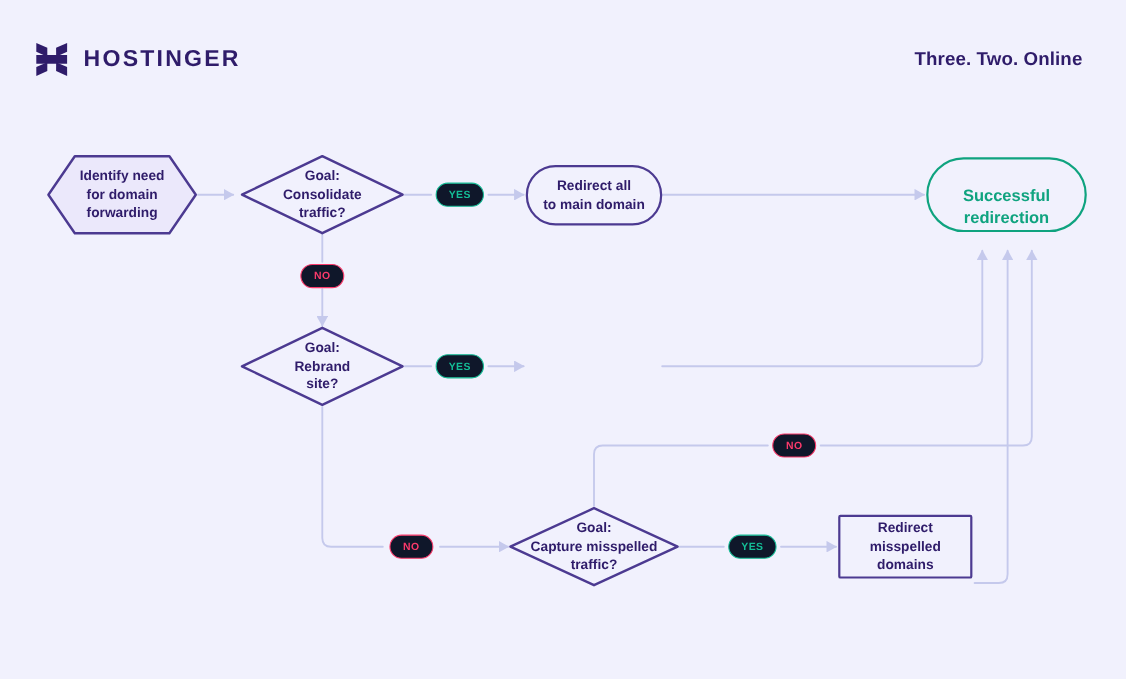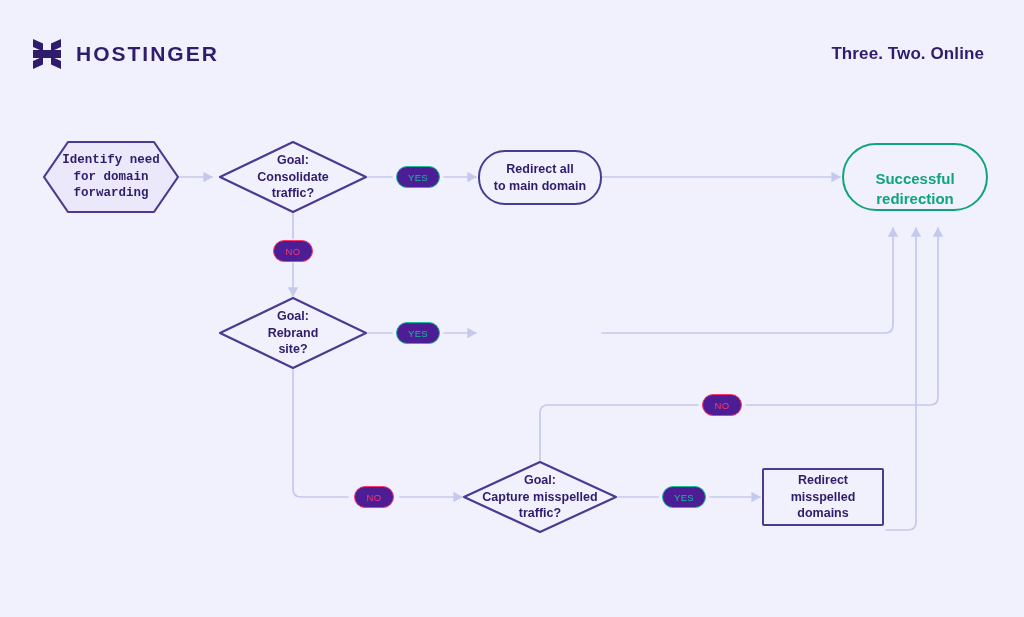--- a/index.html
+++ b/index.html
@@ -77,21 +77,20 @@
     height: 74px;
   }
   .hexagon .hex-svg {
     position: absolute;
     left: 0; top: 0;
     width: 100%; height: 100%;
   }
   .hexagon .node-label {
     position: relative;
     z-index: 2;
-    font-family: Liberation Mono, monospace;
   }
 
   
   .diamond .dia-svg {
     position: absolute;
     left: 0; top: 0;
     width: 100%; height: 100%;
   }
   .diamond .node-label {
     position: relative;
@@ -121,23 +120,23 @@
   
   .pill {
     position: absolute;
     display: flex;
     align-items: center;
     justify-content: center;
     box-sizing: border-box;
     height: 22px;
     border-radius: 11px;
     font-size: 9.5px;
-    font-weight: normal;
+    font-weight: bold;
     letter-spacing: 0.4px;
-    background: #4c1d95;
+    background: #0f172a;
   }
   .pill.yes {
     border: 1.8px solid #14bd96;
     color: #14bd96;
     width: 44px;
   }
   .pill.no {
     border: 1.8px solid #fa3a6b;
     color: #fa3a6b;
     width: 40px;

